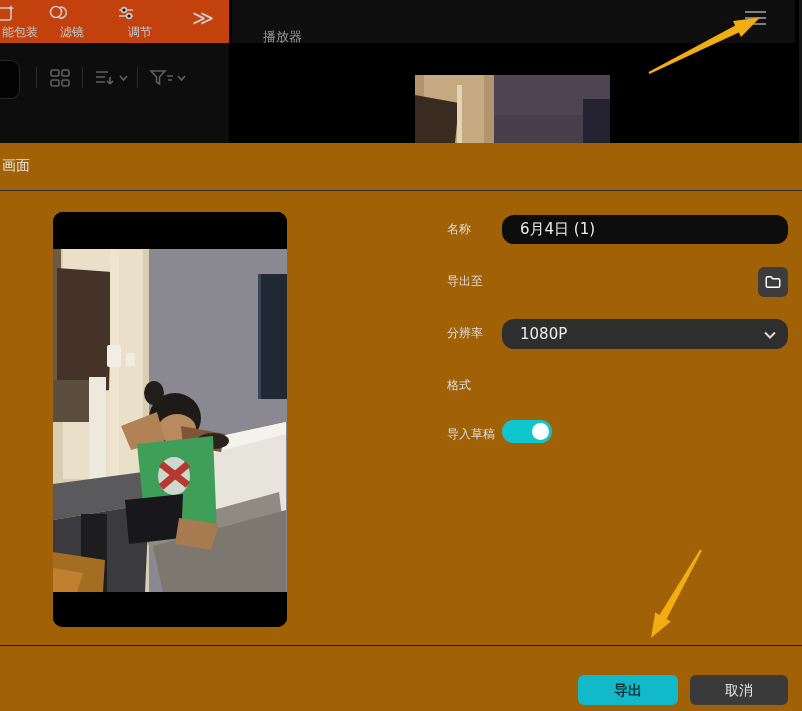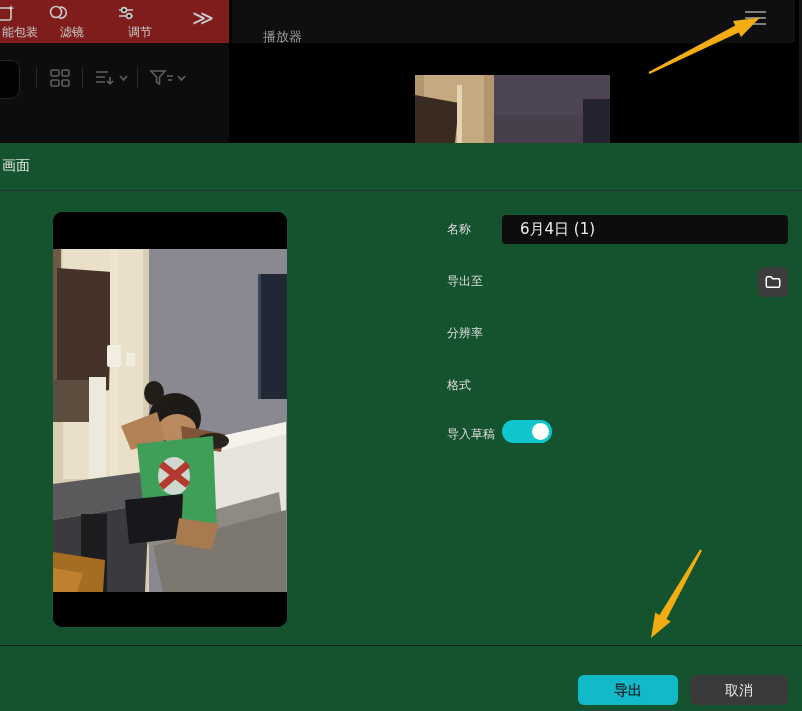--- a/index.html
+++ b/index.html
@@ -1,44 +1,44 @@
 <!DOCTYPE html>
 <html><head>
 <meta charset="utf-8">
 <style>
   html,body{margin:0;padding:0;}
   body{width:802px;height:711px;position:relative;background:#000;overflow:hidden;
        font-family:"DejaVu Sans","Liberation Sans",sans-serif;}
   .abs{position:absolute;}
   
   .left-panel{left:0;top:0;width:229px;height:143px;background:#0d0d0d;}
-  .toolbar{left:0;top:0;width:229px;height:43px;background:#7f1d1d;}
+  .toolbar{left:0;top:0;width:229px;height:43px;background:#c2410c;}
   .tb-item{position:absolute;top:3px;width:48px;text-align:center;}
   .tb-item .ticon{display:block;height:20px;margin:0 auto;}
   .tb-label{font-size:12px;color:#c9c9c9;display:block;margin-top:1px;white-space:nowrap;}
   .expand{position:absolute;left:192px;top:6px;font-size:21px;color:#cfcfcf;letter-spacing:-2px;}
   .search-frag{position:absolute;left:-26px;top:60px;width:44px;height:37px;border-radius:9px;
                background:#030303;border:1px solid #262626;}
   .vdiv{position:absolute;top:67px;width:1px;height:21px;background:#2a2a2a;}
   .player-panel{left:232px;top:0;width:563px;height:143px;background:#000;}
   .player-head{position:absolute;left:0;top:0;width:563px;height:43px;background:#0f0f0f;}
   .player-title{position:absolute;left:31px;top:28px;font-size:13px;color:#9b9b9b;}
   .preview-frame{position:absolute;left:183px;top:75px;width:195px;height:68px;}
   .hamburger{position:absolute;left:745px;top:7px;width:26px;height:22px;cursor:pointer;}
   .hamburger span{display:block;width:21px;height:2px;background:#7f7f7f;margin:4px 0;}
   .right-sliver{left:797px;top:0;width:5px;height:143px;background:#151515;border-left:2px solid #000;}
   
-  .dialog{left:0;top:143px;width:802px;height:568px;background:#14532d;}
+  .dialog{left:0;top:143px;width:802px;height:568px;background:#a16207;}
   .dlg-title{position:absolute;left:2px;top:14px;font-size:14px;color:#e4e4e4;}
   .hr1{position:absolute;left:0;top:47px;width:802px;height:1px;background:#2d2d2d;}
   .hr2{position:absolute;left:0;top:502px;width:802px;height:1px;background:#191919;}
   .thumb{position:absolute;left:53px;top:69px;width:234px;height:415px;border-radius:10px;
          overflow:hidden;background:#000;}
   .lbl{position:absolute;left:447px;font-size:12px;color:#dedede;white-space:nowrap;}
-  .field{position:absolute;background:#2e2e2e;border-radius:4px;color:#ededed;font-size:15px;}
+  .field{position:absolute;background:#2e2e2e;border-radius:12px;color:#ededed;font-size:15px;}
   .name-input{left:502px;top:72px;width:286px;height:29px;background:#0d0d0d;line-height:29px;
               padding-left:18px;box-sizing:border-box;}
   .path-input{left:502px;top:124px;width:248px;height:30px;}
   .mosaic{position:absolute;left:5px;top:4px;width:196px;height:22px;border-radius:2px;
     background:
       repeating-linear-gradient(90deg, rgba(255,255,255,.30) 0 15px, rgba(255,255,255,.08) 15px 31px,
         rgba(255,255,255,.36) 31px 46px, rgba(255,255,255,.14) 46px 62px, rgba(255,255,255,.24) 62px 78px),
       linear-gradient(#6a6a6a,#585858);
     filter:blur(.7px);}
   .path-suffix{position:absolute;left:203px;top:4px;font-size:15px;color:#e8e8e8;}
@@ -196,20 +196,28 @@
   <span class="lbl" style="top:130px">导出至</span>
   <div class="abs folder-btn">
     <span>
       <svg width="18" height="18" viewBox="0 0 24 24">
           <path d="M3 7a2 2 0 0 1 2-2h4.5l2 2.5H19a2 2 0 0 1 2 2V17a2 2 0 0 1-2 2H5a2 2 0 0 1-2-2z" fill="none" stroke="#ffffff" stroke-width="2"></path>
         </svg>
     </span>
   </div>
 
   <span class="lbl" style="top:182px">分辨率</span>
+  <div class="field select res-select">
+    <span>1080P</span>
+    <span class="chev">
+      <svg width="12" height="8" viewBox="0 0 12 8">
+          <path d="M1 1.5l5 5 5-5" stroke="#d8d8d8" stroke-width="2" fill="none"></path>
+        </svg>
+    </span>
+  </div>
 
   <span class="lbl" style="top:234px">格式</span>
 
   <span class="lbl" style="top:283px">导入草稿</span>
   <div class="toggle">
     <div class="knob"></div>
   </div>
 
   <div class="hr2"></div>
   <div class="btn cancel-btn">取消</div>

